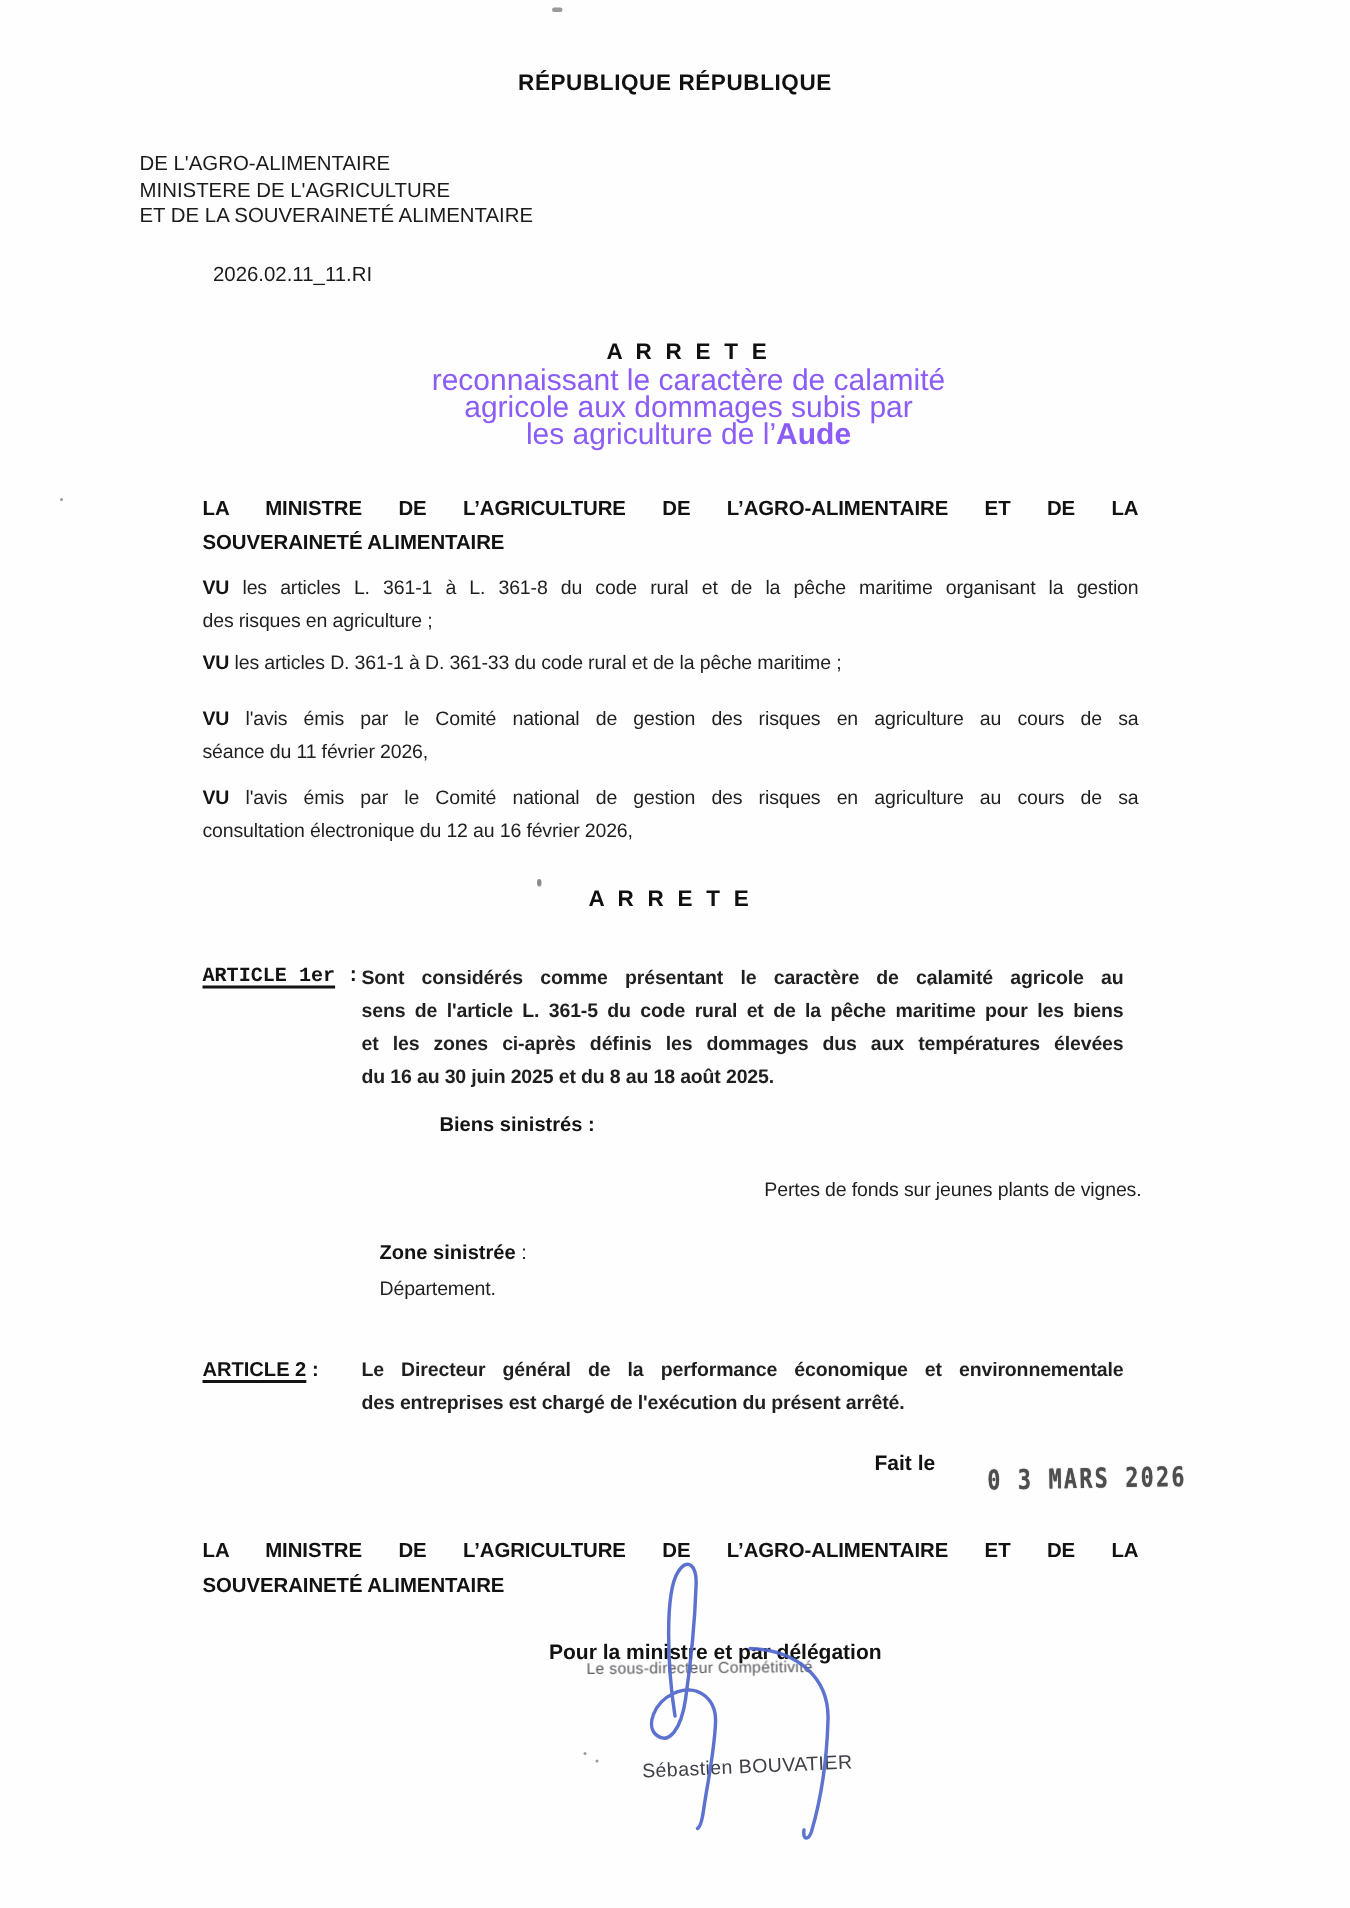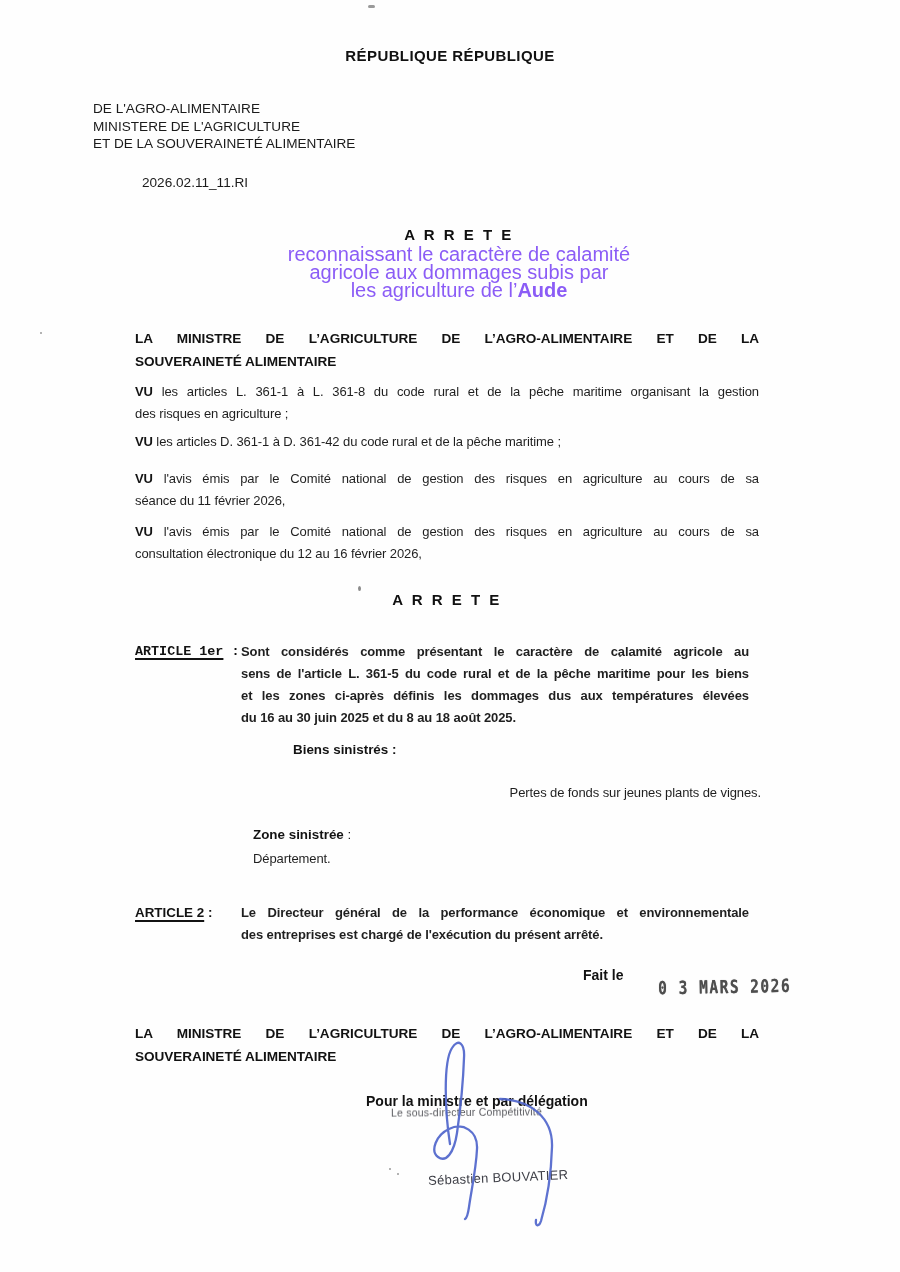--- a/index.html
+++ b/index.html
@@ -77,21 +77,21 @@
     <div class="bold-head just">LA MINISTRE DE L’AGRICULTURE DE L’AGRO-ALIMENTAIRE ET DE LA</div>
     <div class="bold-head">SOUVERAINETÉ ALIMENTAIRE</div>
   </div>
 
   <div class="abs col" style="top:381px;">
     <div class="ln just"><b class="lead">VU</b><span> les articles L. 361-1 à L. 361-8 du code rural et de la pêche maritime organisant la gestion</span></div>
     <div class="ln">des risques en agriculture ;</div>
   </div>
 
   <div class="abs col" style="top:431px;">
-    <div class="ln"><b class="lead">VU</b><span> les articles D. 361-1 à D. 361-42 du code rural et de la pêche maritime ;</span></div>
+    <div class="ln"><b class="lead">VU</b><span> les articles D. 361-1 à D. 361-33 du code rural et de la pêche maritime ;</span></div>
   </div>
 
   <div class="abs col" style="top:468px;">
     <div class="ln just"><b class="lead">VU</b><span> l'avis émis par le Comité national de gestion des risques en agriculture au cours de sa</span></div>
     <div class="ln">séance du 11 février 2026,</div>
   </div>
 
   <div class="abs col" style="top:521px;">
     <div class="ln just"><b class="lead">VU</b><span> l'avis émis par le Comité national de gestion des risques en agriculture au cours de sa</span></div>
     <div class="ln">consultation électronique du 12 au 16 février 2026,</div>

